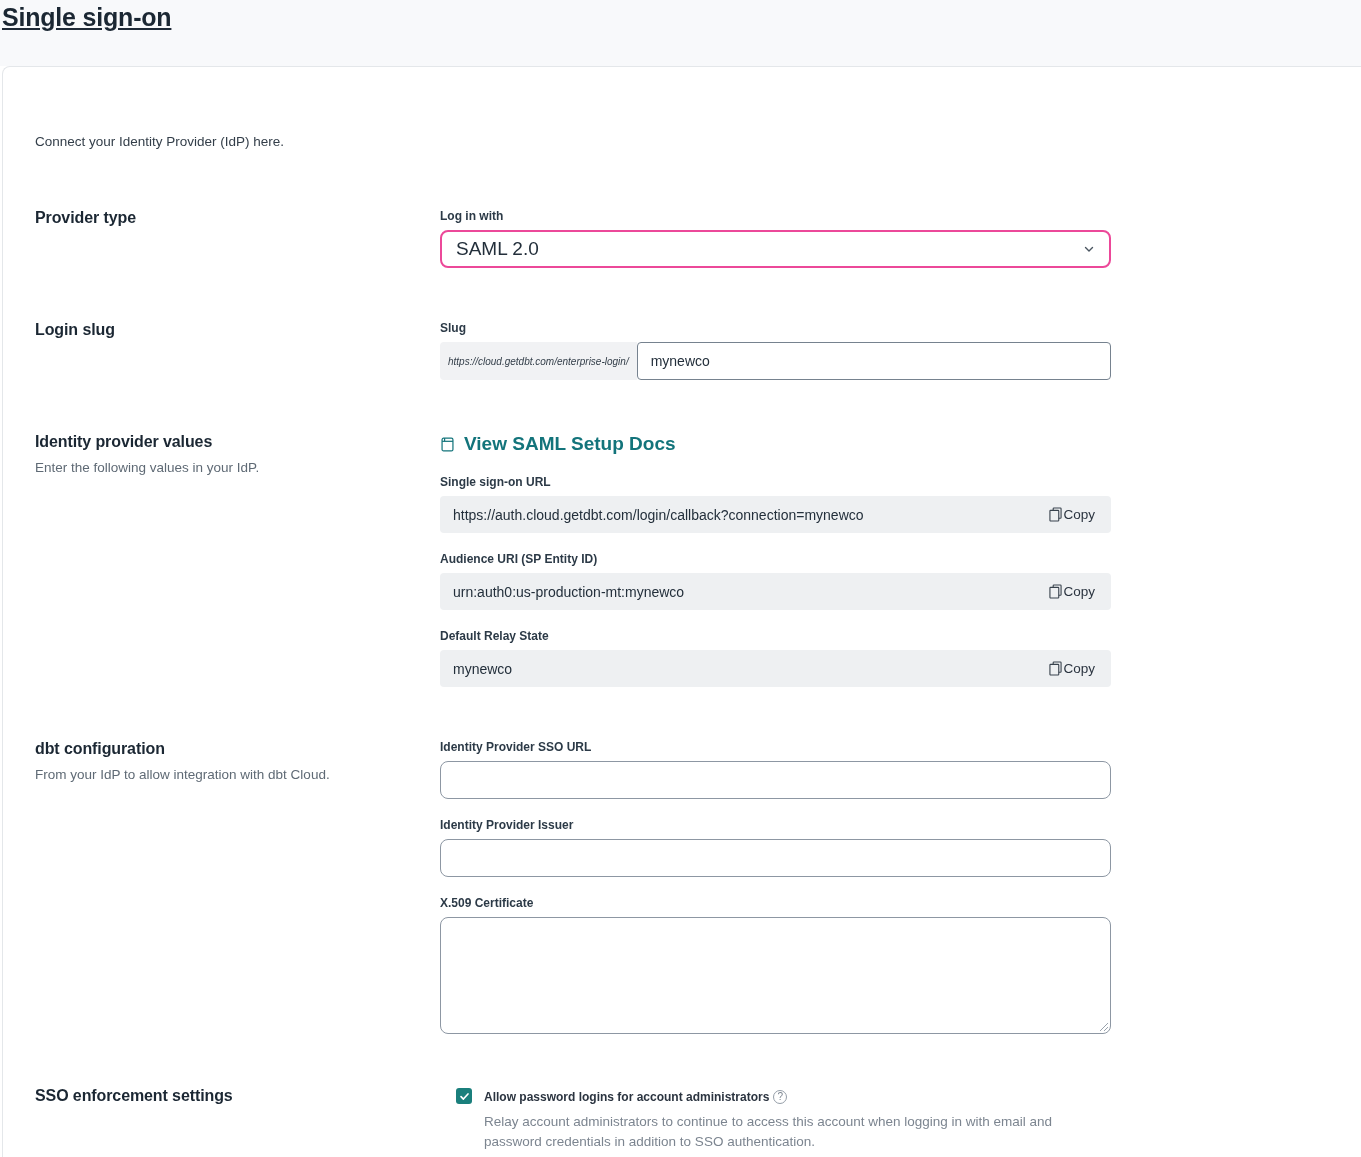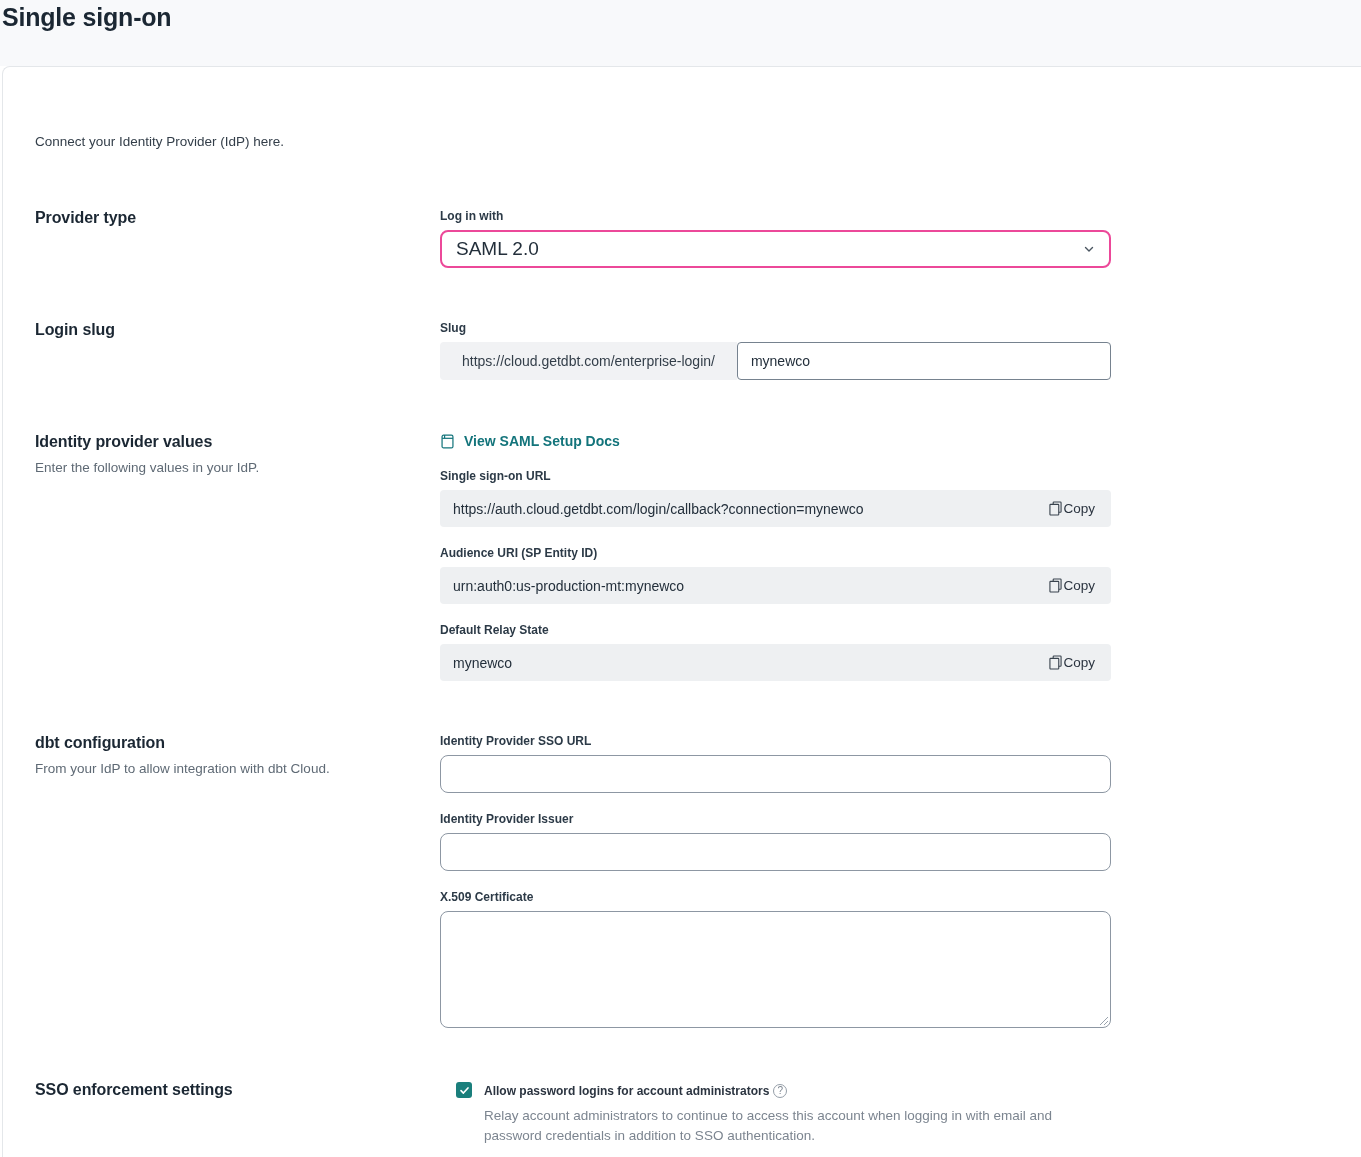--- a/index.html
+++ b/index.html
@@ -2,20 +2,21 @@
 <html><head>
 <meta charset="utf-8">
 <style>
   * { margin: 0; padding: 0; box-sizing: border-box; }
   html, body { width: 1361px; background: #fff; font-family: "Liberation Sans", sans-serif; color: #1f2a37; }
 
   .page-header {
     height: 66px;
     background: #f8f9fb;
     padding: 3px 0 0 2px;
+    text-decoration: underline;
   }
   .page-title {
     font-size: 25px;
     font-weight: 700;
     color: #1b2733;
     letter-spacing: -0.2px;
   }
   .card {
     margin-left: 2px;
     background: #fff;
@@ -72,42 +73,43 @@
     cursor: pointer;
   }
   .select-box svg { stroke: #4a5560; }
   
   .slug-group { display: flex; height: 38px; }
   .slug-prefix {
     background: #f1f2f4;
     border-radius: 4px 0 0 4px;
     display: flex;
     align-items: center;
-    padding: 0 22px;
-    font-size: 14px;
+    padding: 0 8px;
+    font-size: 10px;
     color: #333e49;
     white-space: nowrap;
+    font-style: italic;
   }
   .slug-input {
     flex: 1;
     border: 1px solid #76828f;
     border-radius: 4px;
     padding: 0 13px;
     font-size: 14px;
     color: #232f3b;
     font-family: inherit;
     outline: none;
     min-width: 0;
   }
   
   .docs-link {
     display: inline-flex;
     align-items: center;
     gap: 9px;
-    font-size: 14px;
+    font-size: 19px;
     font-weight: 700;
     color: #13747b;
     text-decoration: none;
     margin-bottom: 20px;
   }
   .docs-link svg { stroke: #13747b; }
   
   .value-block { margin-bottom: 19px; }
   .value-block:last-child { margin-bottom: 0; }
   .copy-row {

